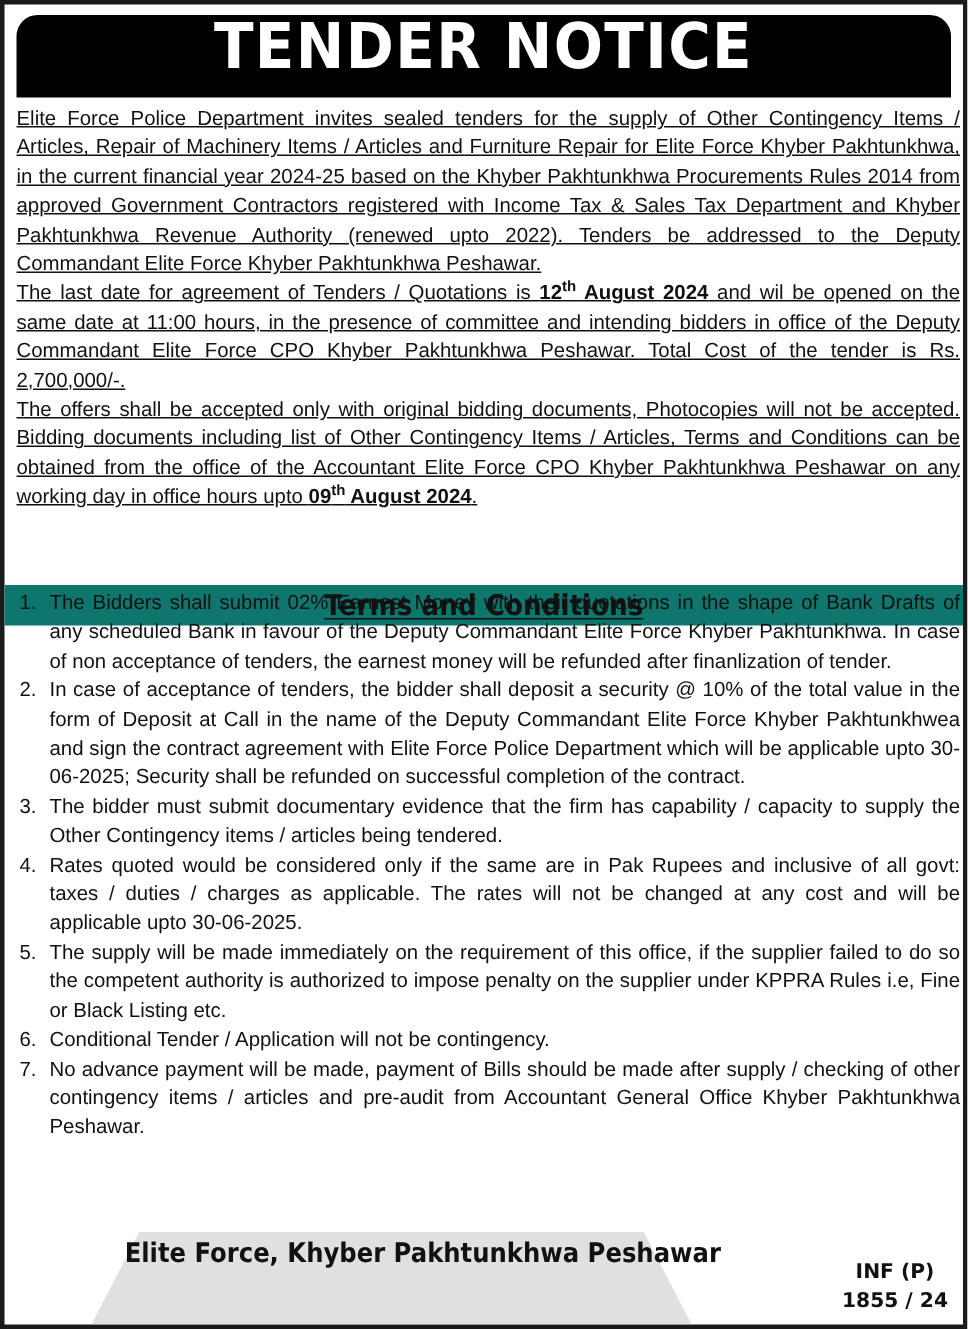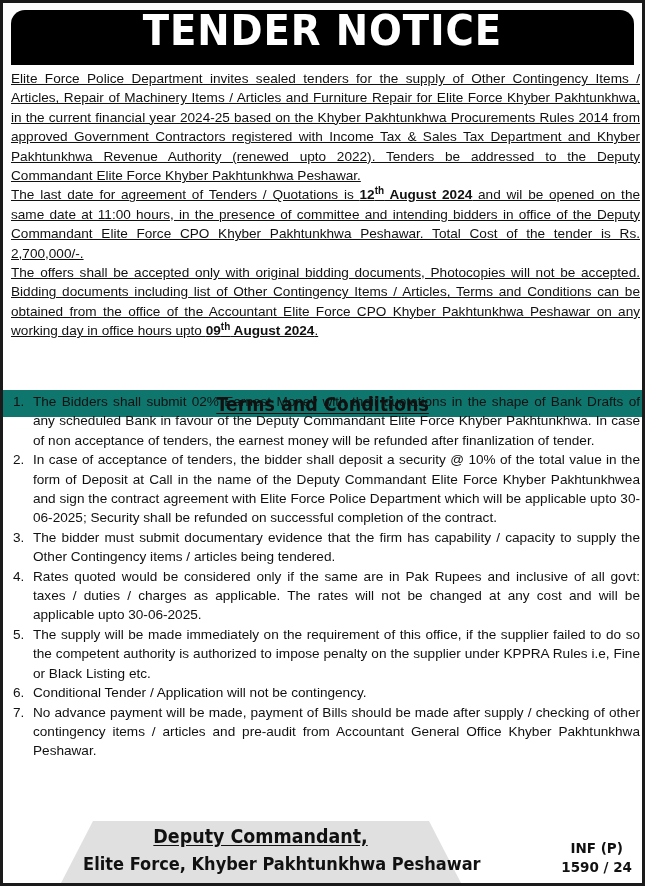--- a/index.html
+++ b/index.html
@@ -130,22 +130,21 @@
     <li><span class="num">2.</span><span>In case of acceptance of tenders, the bidder shall deposit a security @ 10% of the total value in the form of Deposit at Call in the name of the Deputy Commandant Elite Force Khyber Pakhtunkhwea and sign the contract agreement with Elite Force Police Department which will be applicable upto 30-06-2025; Security shall be refunded on successful completion of the contract.</span></li>
     <li><span class="num">3.</span><span>The bidder must submit documentary evidence that the firm has capability / capacity to supply the Other Contingency items / articles being tendered.</span></li>
     <li><span class="num">4.</span><span>Rates quoted would be considered only if the same are in Pak Rupees and inclusive of all govt: taxes / duties / charges as applicable. The rates will not be changed at any cost and will be applicable upto 30-06-2025.</span></li>
     <li><span class="num">5.</span><span>The supply will be made immediately on the requirement of this office, if the supplier failed to do so the competent authority is authorized to impose penalty on the supplier under KPPRA Rules i.e, Fine or Black Listing etc.</span></li>
     <li><span class="num">6.</span><span>Conditional Tender / Application will not be contingency.</span></li>
     <li><span class="num">7.</span><span>No advance payment will be made, payment of Bills should be made after supply / checking of other contingency items / articles and pre-audit from Accountant General Office Khyber Pakhtunkhwa Peshawar.</span></li>
   </ol>
 
   <div class="sig-shape"></div>
   <div class="sig">
-    <div><span class="sig-title">Deputy Commandant,</span></div>
     <div><span class="sig-org">Elite Force, Khyber Pakhtunkhwa Peshawar</span></div>
   </div>
 
   <div class="inf">
     <div>INF (P)</div>
-    <div>1590 / 24</div>
+    <div>1855 / 24</div>
   </div>
 
 </div>
 
 </body></html>

